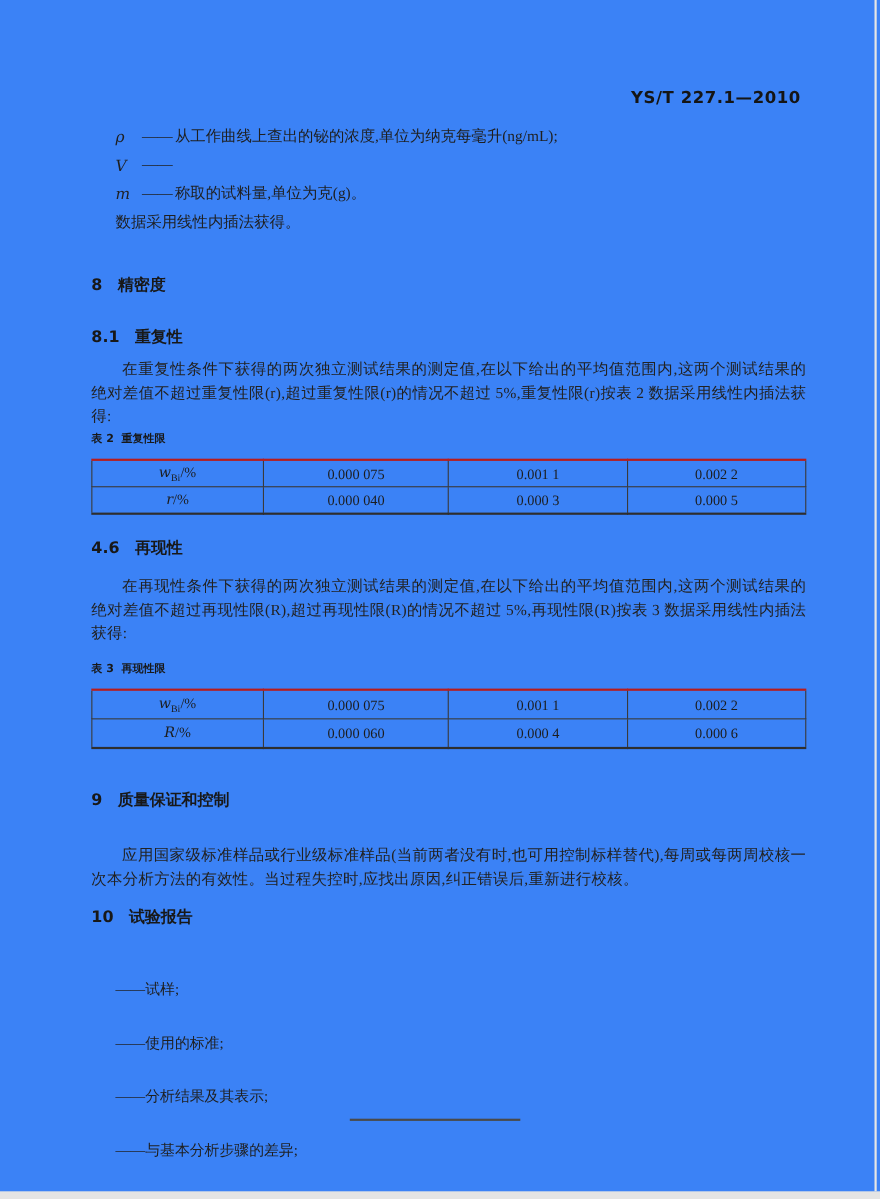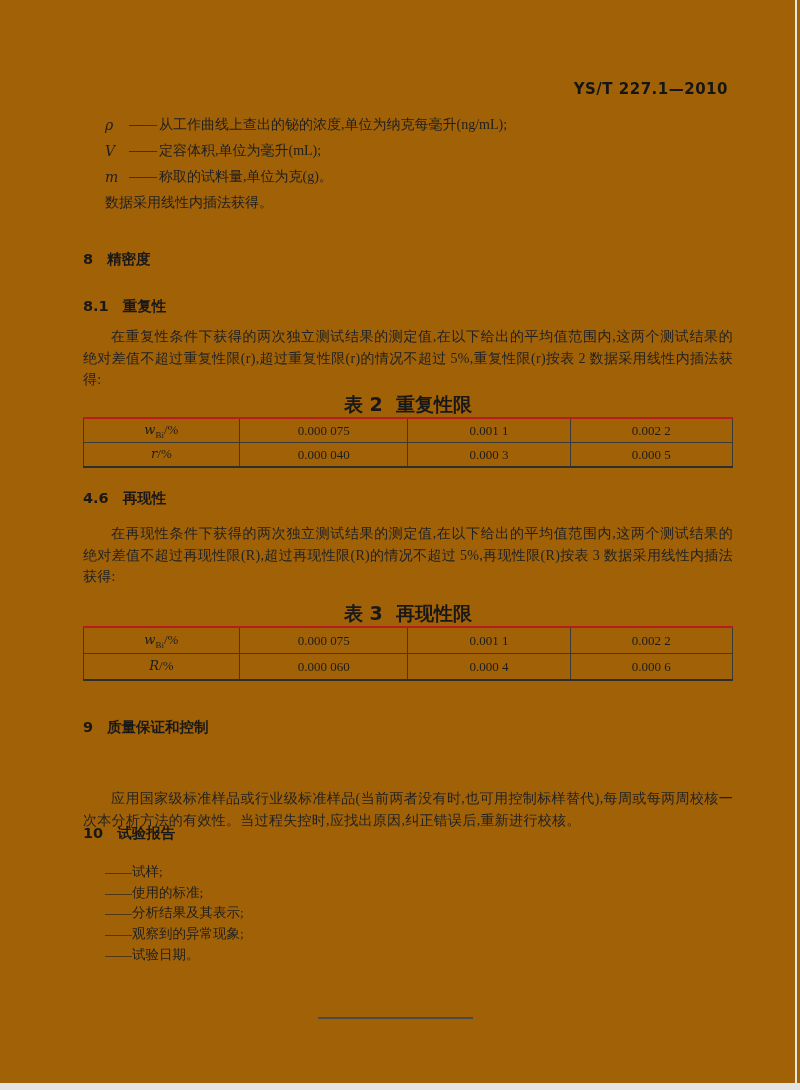--- a/index.html
+++ b/index.html
@@ -1,18 +1,18 @@
 <!DOCTYPE html>
 <html><head>
 <meta charset="utf-8">
 <style>
   html,body { margin:0; padding:0; background:#ffffff; }
   .page {
     position:relative; width:800px; height:1090px;
-    background:#a16207; overflow:hidden;
+    background:#3b82f6; overflow:hidden;
     font-family:"Liberation Serif","DejaVu Serif",serif;
     color:#1f1f1f;
   }
   .abs { position:absolute; }
   .doc-header {
     top:80px; right:72px;
     font-family:"DejaVu Sans","Liberation Sans",sans-serif;
     font-weight:bold; font-size:15px; letter-spacing:0.5px; color:#151515;
   }
   .notes { top:112px; left:105px; width:630px; font-size:14px; }
@@ -22,43 +22,43 @@
   .sec-heading {
     left:83px; font-family:"DejaVu Sans","Liberation Sans",sans-serif;
     font-weight:bold; font-size:14.5px; color:#181818;
   }
   .sec-heading .num { margin-right:14px; }
   .para {
     left:83px; width:650px; font-size:14px; line-height:21.5px;
     text-align:justify; text-indent:2em; letter-spacing:0.3px; color:#222;
   }
   .tbl-caption {
-    left:83px; width:650px; text-align:center;
+    left:83px; width:650px; text-align:left;
     font-family:"DejaVu Sans","Liberation Sans",sans-serif;
-    font-weight:bold; font-size:19px; color:#181818; white-space:pre;
+    font-weight:bold; font-size:10px; color:#181818; white-space:pre;
   }
   table.stdtable {
     left:83px; width:650px; border-collapse:collapse; table-layout:fixed;
     font-size:13px; color:#1c1c1c;
     border-top:2px solid #b91c1c; border-bottom:2px solid #2e2e2e;
     position:absolute;
   }
   table.stdtable td {
     border:1px solid #3a3a3a; text-align:center; padding:0;
   }
   table.t2 td { height:23px; }
   table.t3 td { height:25px; }
   td.c1 { width:24%; }
   td.c2 { width:26%; }
   td.c3 { width:25%; }
   td.c4 { width:25%; }
   .ivar { font-style:italic; font-family:"DejaVu Serif",serif; }
   td sub { font-size:9px; }
   .report-list { top:862px; left:105px; width:500px; font-size:13.5px; }
-  .report-list .ritem { height:20.7px; line-height:20.7px; }
+  .report-list .ritem { height:20.7px; line-height:20.7px;margin-top:28px; }
   .watermark {
     top:938px; left:366px;
     font-family:"DejaVu Sans","Liberation Sans",sans-serif;
     font-weight:bold; font-size:88px; line-height:1;
     color:#e9e9e9; letter-spacing:-2px;
   }
   .end-line { top:1017px; left:318px; width:155px; height:2px; background:#4a4a4a; }
   .bottom-strip { left:0; bottom:0; width:800px; height:7px; background:#e4e4e4; }
   .right-edge { top:0; right:3px; width:2px; height:1083px; background:#e6e6e6; }
 </style>
@@ -71,21 +71,20 @@
 
   <div class="abs notes">
     <div class="nline">
       <span class="sym">ρ</span>
       <span class="dash">——</span>
       <span>从工作曲线上查出的铋的浓度,单位为纳克每毫升(ng/mL);</span>
     </div>
     <div class="nline">
       <span class="sym">V</span>
       <span class="dash">——</span>
-      <span>定容体积,单位为毫升(mL);</span>
     </div>
     <div class="nline">
       <span class="sym">m</span>
       <span class="dash">——</span>
       <span>称取的试料量,单位为克(g)。</span>
     </div>
     <div class="nline">
       <span>数据采用线性内插法获得。</span>
     </div>
   </div>
@@ -136,30 +135,31 @@
       <td class="c2">0.000 060</td>
       <td class="c3">0.000 4</td>
       <td class="c4">0.000 6</td>
     </tr>
   </tbody>
     </table>
 
   <div class="abs sec-heading" style="top:718px;">
     <span class="num">9</span><span>质量保证和控制</span>
   </div>
-  <div class="abs para" style="top:788px;">应用国家级标准样品或行业级标准样品(当前两者没有时,也可用控制标样替代),每周或每两周校核一次本分析方法的有效性。当过程失控时,应找出原因,纠正错误后,重新进行校核。</div>
+  <div class="abs para" style="top:768px;">应用国家级标准样品或行业级标准样品(当前两者没有时,也可用控制标样替代),每周或每两周校核一次本分析方法的有效性。当过程失控时,应找出原因,纠正错误后,重新进行校核。</div>
 
   <div class="abs sec-heading" style="top:824px;">
     <span class="num">10</span><span>试验报告</span>
   </div>
 
   <div class="abs report-list">
     <div class="ritem">——试样;</div>
     <div class="ritem">——使用的标准;</div>
     <div class="ritem">——分析结果及其表示;</div>
+    <div class="ritem">——与基本分析步骤的差异;</div>
     <div class="ritem">——观察到的异常现象;</div>
     <div class="ritem">——试验日期。</div>
   </div>
 
 
   <div class="abs end-line"></div>
   <div class="abs bottom-strip"></div>
   <div class="abs right-edge"></div>
 
 </div>

